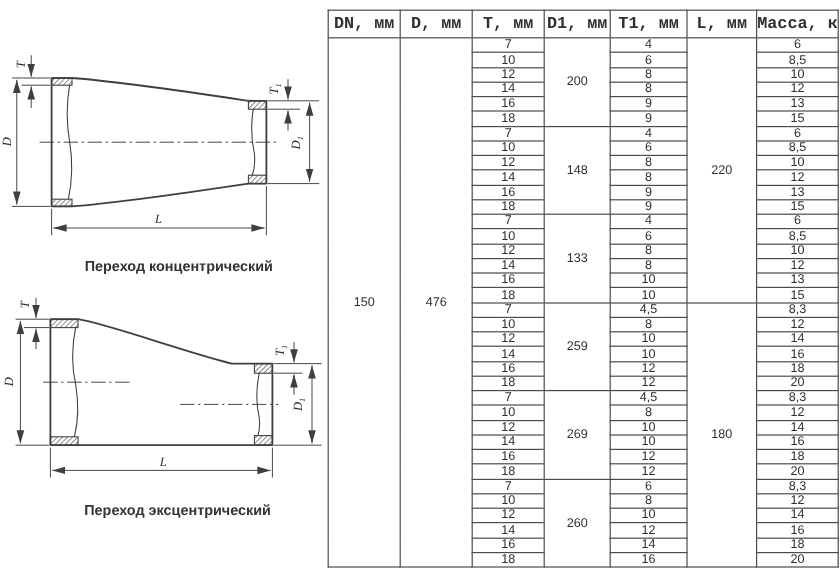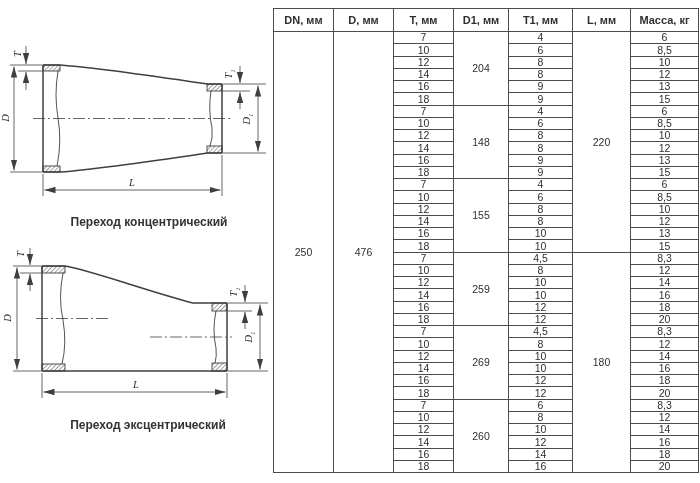--- a/index.html
+++ b/index.html
@@ -9,21 +9,21 @@
   }
   #diagram-area{position:absolute;left:0;top:0;width:273px;height:483px;}
   .spec-table{
     position:absolute;left:273px;top:8px;width:425px;height:465px;
     border-collapse:collapse;table-layout:fixed;
   }
   .spec-table th,.spec-table td{
     border:1px solid #4b4b4b;text-align:center;vertical-align:middle;
     padding:0;color:#2f2f2f;white-space:nowrap;overflow:hidden;
   }
-  .spec-table th{font-size:11px;font-weight:bold;height:22px;}
+  .spec-table th{font-size:14px;font-weight:bold;height:22px;font-family:Liberation Mono, monospace;}
   .spec-table td{font-size:10.5px;line-height:1;font-weight:normal;}
   svg text{fill:#2f2f2f;}
   .dim-label{font-family:"Liberation Serif", serif;font-style:italic;font-size:10.5px;}
   .caption{font-family:"Liberation Sans", sans-serif;font-size:12px;font-weight:600;fill:#333;}
 </style>
 </head>
 <body>
 
 <div id="diagram-area">
 <svg width="273" height="483" viewBox="0 0 273 483">
@@ -163,24 +163,24 @@
       <th>D, мм</th>
       <th>T, мм</th>
       <th>D1, мм</th>
       <th>T1, мм</th>
       <th>L, мм</th>
       <th>Масса, кг</th>
     </tr>
   </thead>
   <tbody>
       <tr>
-        <td rowspan="36">250</td>
+        <td rowspan="36">150</td>
         <td rowspan="36">476</td>
         <td>7</td>
-        <td rowspan="6">204</td>
+        <td rowspan="6">200</td>
         <td>4</td>
         <td rowspan="18">220</td>
         <td>6</td>
       </tr>
       <tr>
         <td>10</td>
         <td>6</td>
         <td>8,5</td>
       </tr>
       <tr>
@@ -229,21 +229,21 @@
         <td>9</td>
         <td>13</td>
       </tr>
       <tr>
         <td>18</td>
         <td>9</td>
         <td>15</td>
       </tr>
       <tr>
         <td>7</td>
-        <td rowspan="6">155</td>
+        <td rowspan="6">133</td>
         <td>4</td>
         <td>6</td>
       </tr>
       <tr>
         <td>10</td>
         <td>6</td>
         <td>8,5</td>
       </tr>
       <tr>
         <td>12</td>

